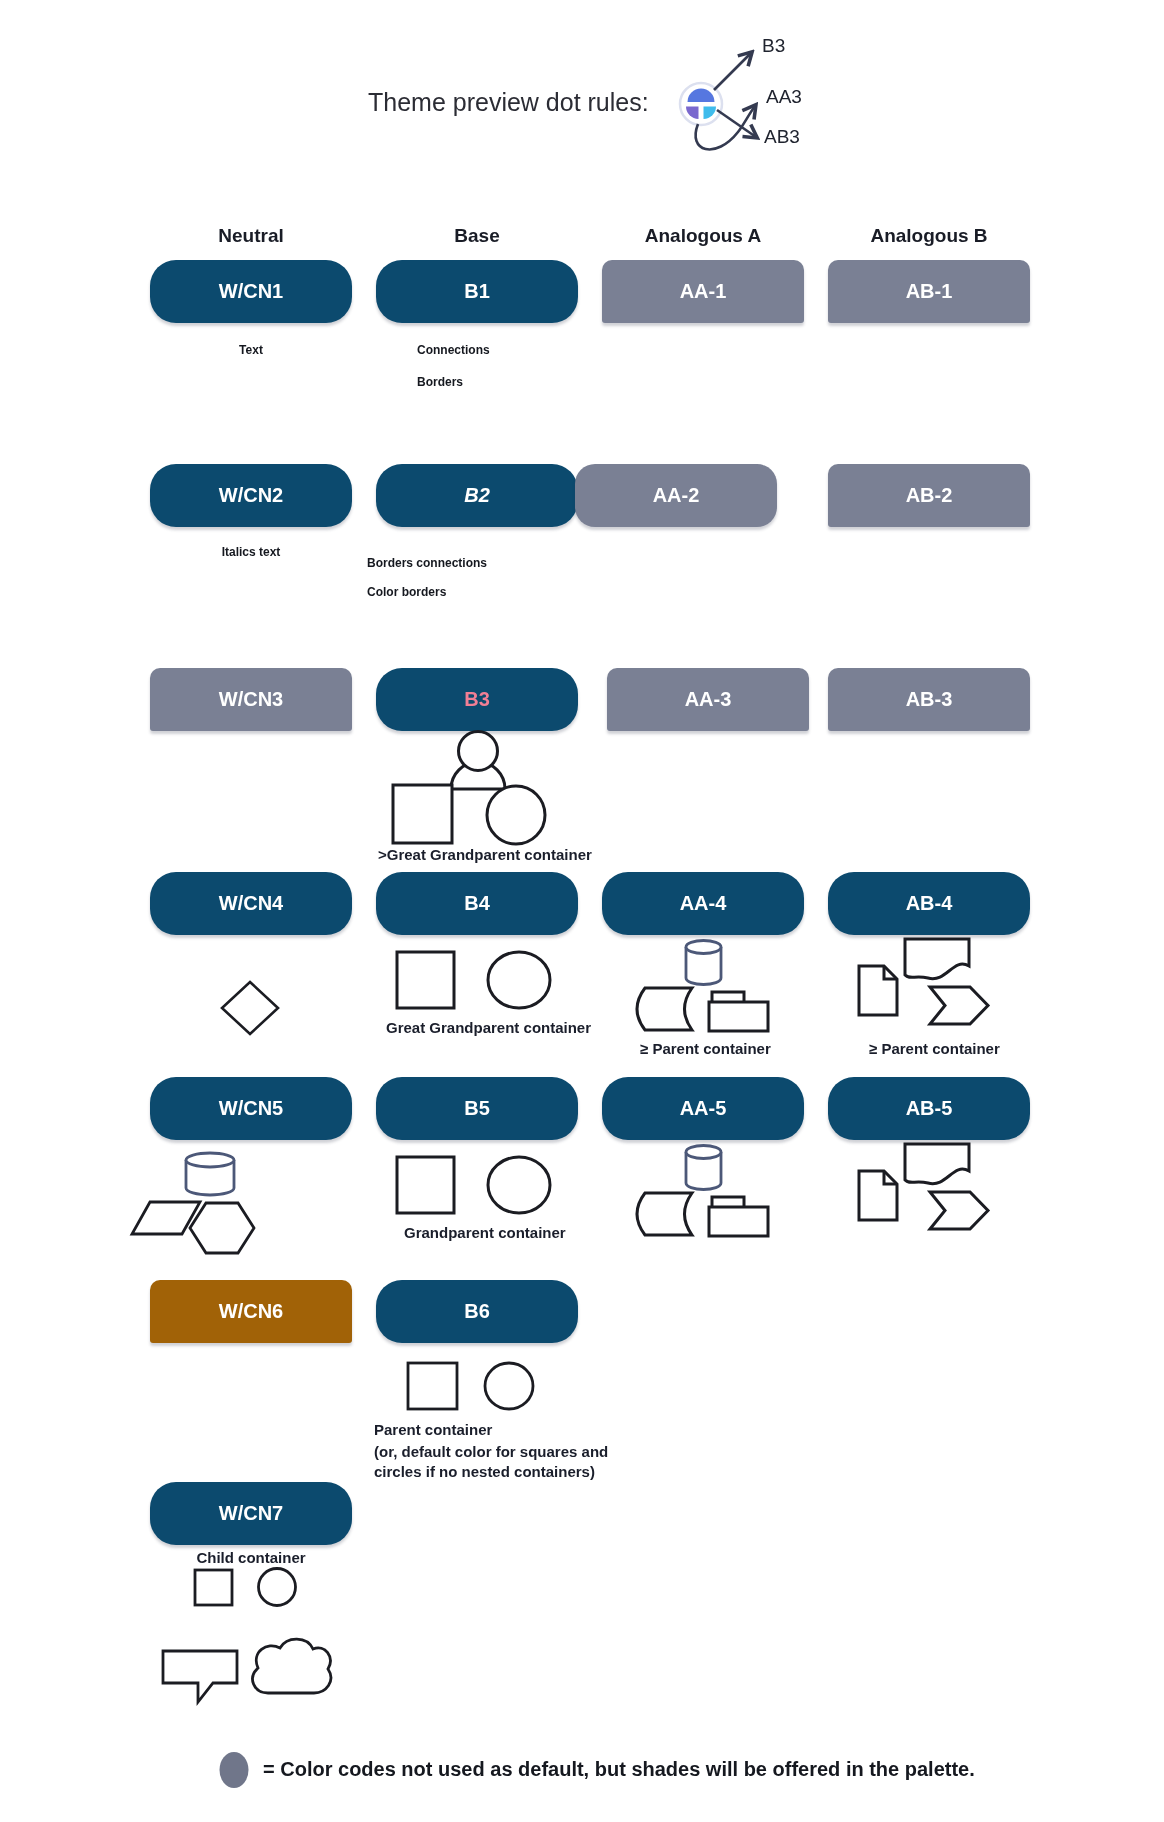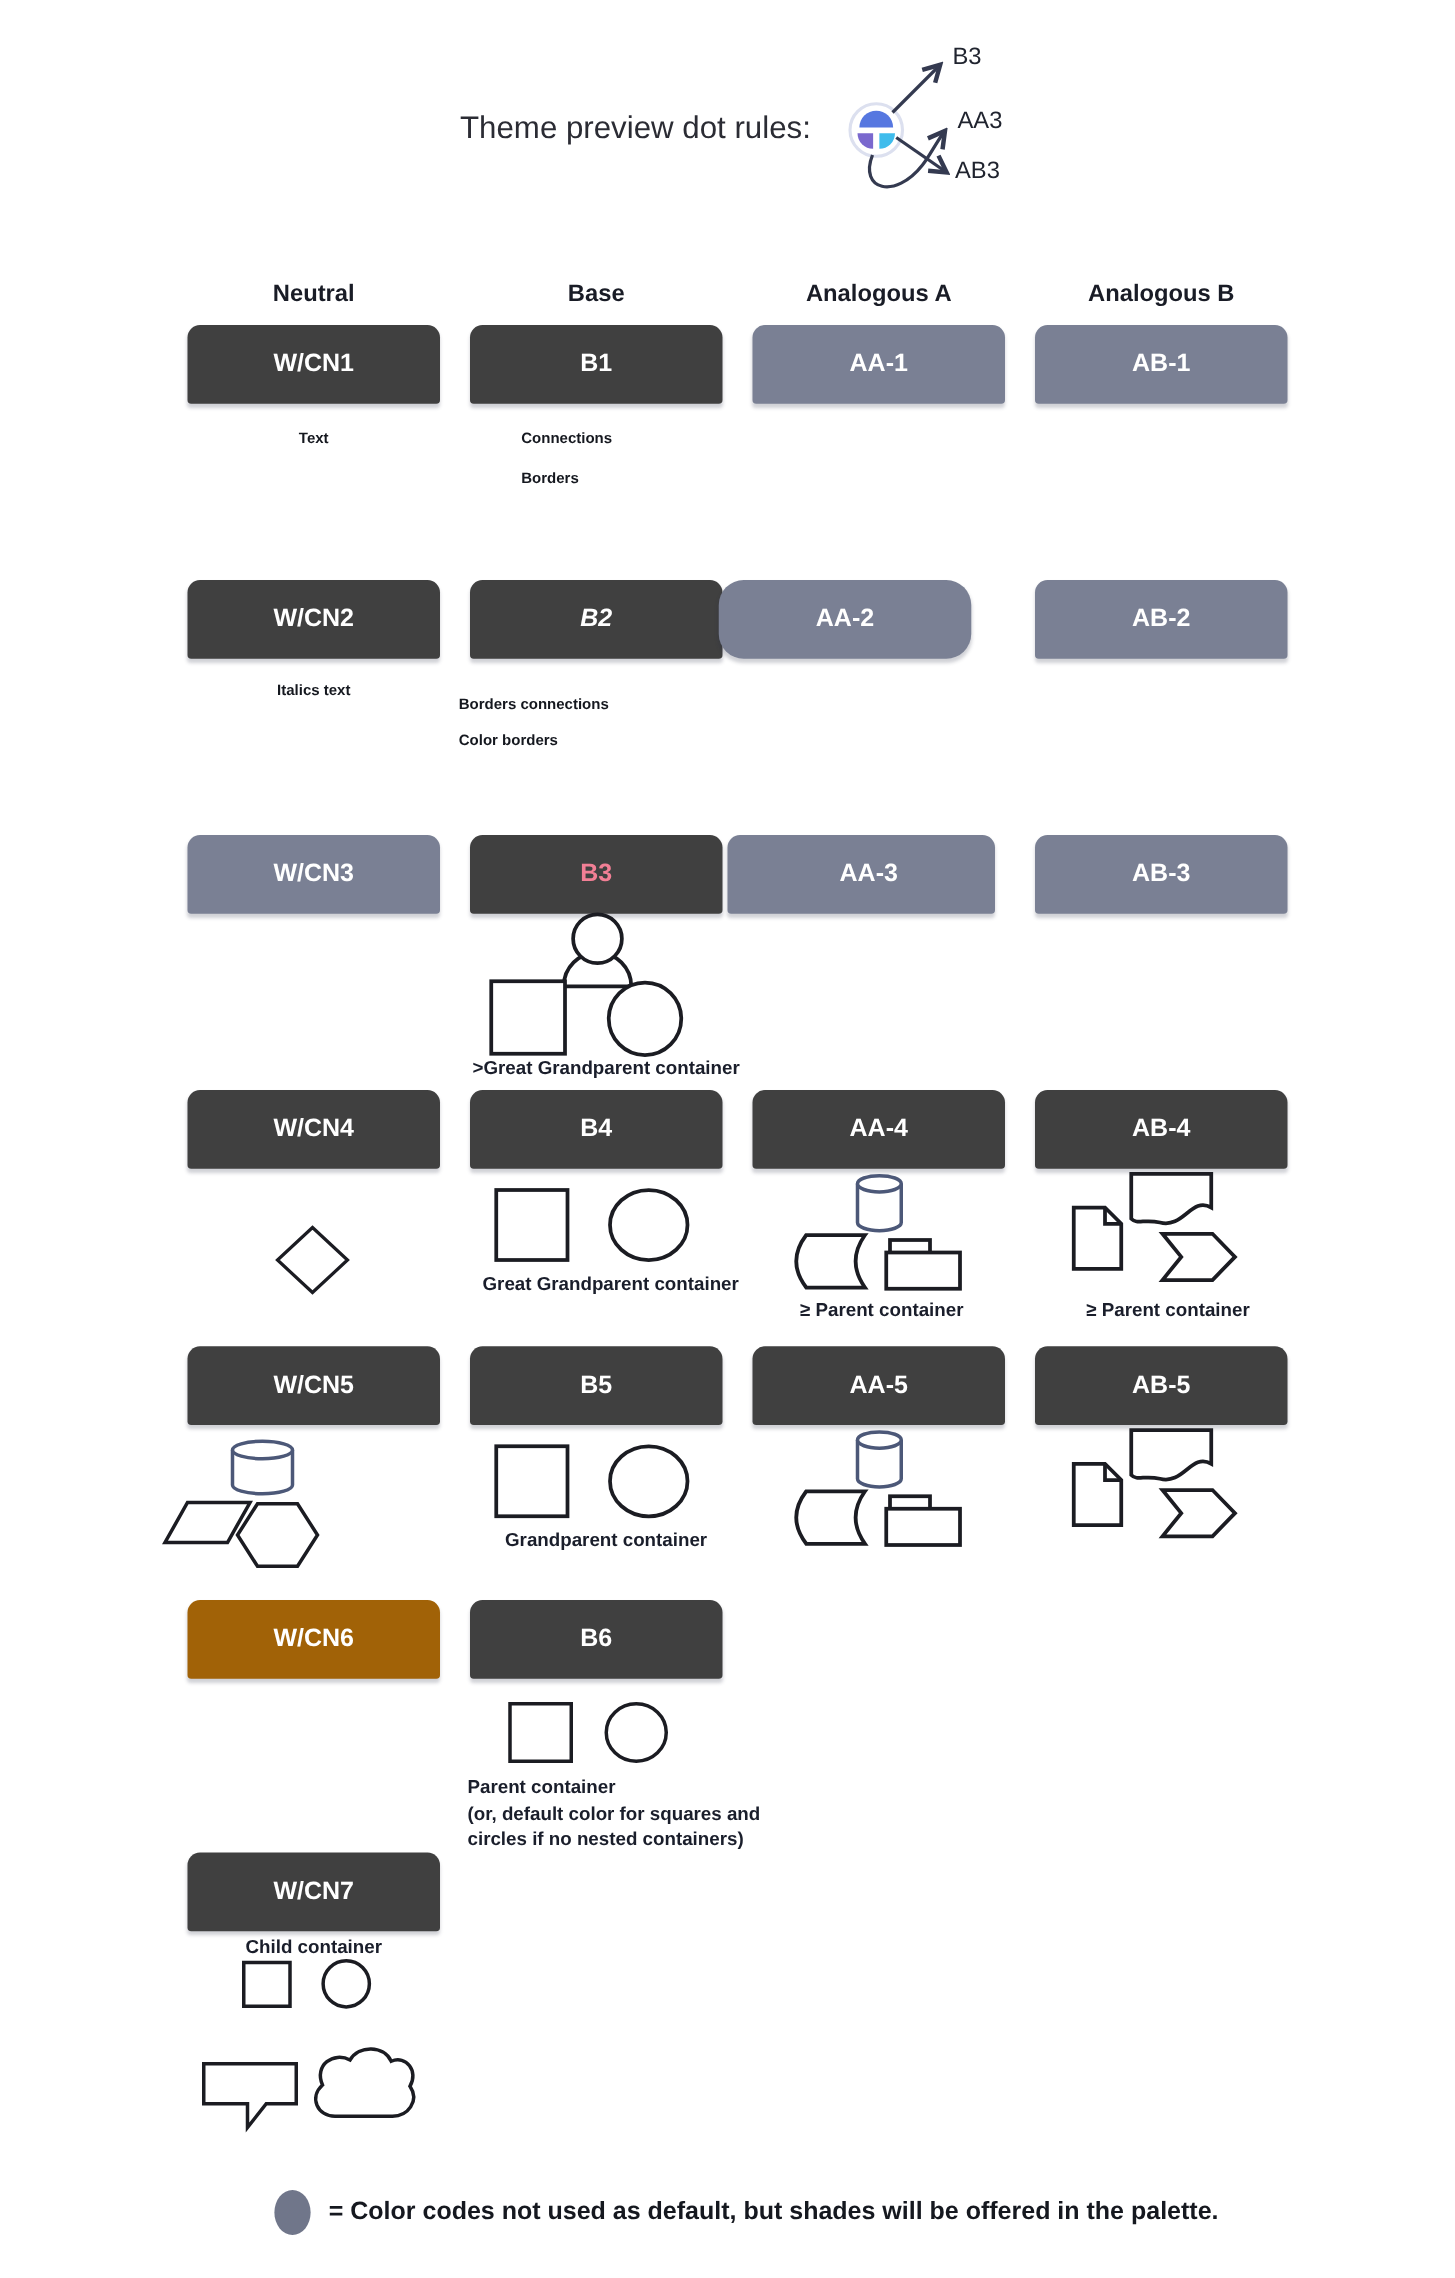--- a/index.html
+++ b/index.html
@@ -16,21 +16,21 @@
   }
   .hdr{
     width:202px;text-align:center;font-size:19px;font-weight:700;color:#191c26;
   }
   .sw{
     width:202px;height:63px;border-radius:10px 10px 3px 3px;
     display:flex;align-items:center;justify-content:center;
     font-size:20px;font-weight:700;color:#ffffff;
     box-shadow:0 3px 3px rgba(40,45,70,0.22);
   }
-  .sw.dark{background:#404040;}
+  .sw.dark{background:#0c4a6e;border-radius:26px;}
   .sw.gray{background:#7a8094;}
   .sw.light{background:#a16207;}
   .sw.pink{color:#f27f95;}
   .lbl-mid{
     font-size:12px;font-weight:700;color:#15181f;white-space:nowrap;line-height:1.2;
   }
   .lbl-sm{
     font-size:15px;font-weight:700;color:#1a1e2b;white-space:nowrap;line-height:1.35;
   }
   .center{text-align:center;}
@@ -68,21 +68,21 @@
   <div class="abs sw dark" style="left:376px;top:464px;font-style:italic;">B2</div>
   <div class="abs sw gray" style="left:575px;top:464px;border-radius:20px;">AA-2</div>
   <div class="abs sw gray" style="left:828px;top:464px;">AB-2</div>
 
   <div class="abs lbl-mid center" style="left:150px;top:545px;width:202px;">Italics text</div>
   <div class="abs lbl-mid" style="left:367px;top:556px;">Borders connections</div>
   <div class="abs lbl-mid" style="left:367px;top:585px;">Color borders</div>
 
   <div class="abs sw gray" style="left:150px;top:668px;">W/CN3</div>
   <div class="abs sw dark pink" style="left:376px;top:668px;">B3</div>
-  <div class="abs sw gray" style="left:582px;top:668px;padding-left:12px;">AA-3</div>
+  <div class="abs sw gray" style="left:607px;top:668px;">AA-3</div>
   <div class="abs sw gray" style="left:828px;top:668px;">AB-3</div>
 
   <div class="abs lbl-sm" style="left:378px;top:845px;">&gt;Great Grandparent container</div>
 
   <div class="abs sw dark" style="left:150px;top:872px;">W/CN4</div>
   <div class="abs sw dark" style="left:376px;top:872px;">B4</div>
   <div class="abs sw dark" style="left:602px;top:872px;">AA-4</div>
   <div class="abs sw dark" style="left:828px;top:872px;">AB-4</div>
 
   <div class="abs lbl-sm" style="left:386px;top:1018px;">Great Grandparent container</div>

